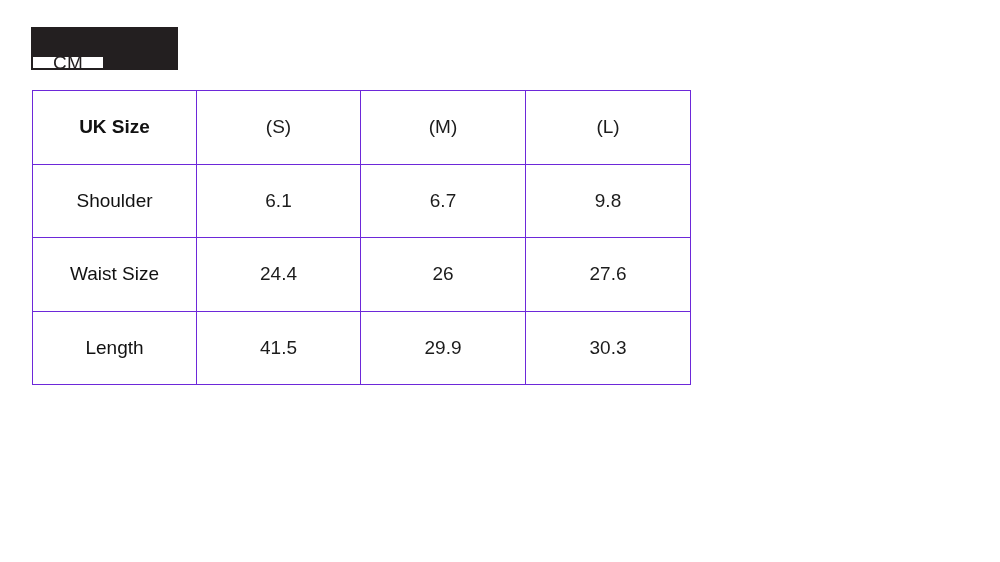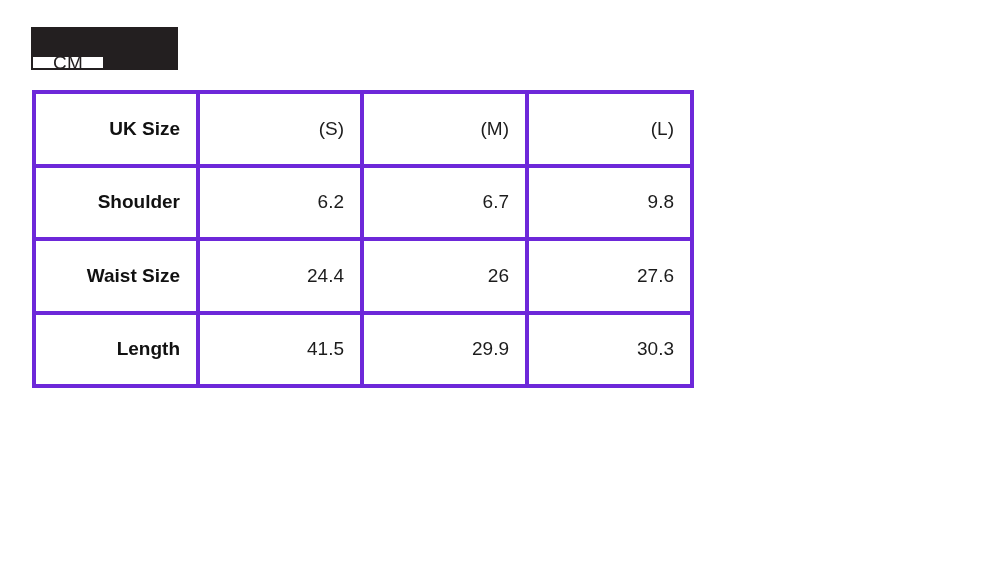--- a/index.html
+++ b/index.html
@@ -62,30 +62,30 @@
     position: absolute;
     left: 32px;
     top: 90px;
     width: 658px;
     border-collapse: collapse;
     table-layout: fixed;
   }
 
   .size-table td {
     height: 73.5px;
-    text-align: right;
+    text-align: center;
     vertical-align: middle;
-    border: 4px solid #6d28d9;
+    border: 1px solid #6d28d9;
     font-size: 19px;
     color: #1c1c1c;
-    padding: 16px;
+    padding: 0;
   }
 
   .size-table td.row-label {
-    font-weight: bold;
+    font-weight: normal;
     font-size: 19px;
     color: #111111;
   }
 
   .size-table thead td {
     font-weight: normal;
   }
 
   .size-table thead td.row-label {
     font-weight: bold;
@@ -116,21 +116,21 @@
       <tr>
         <td class="row-label">UK Size</td>
         <td>(S)</td>
         <td>(M)</td>
         <td>(L)</td>
       </tr>
     </thead>
     <tbody>
       <tr>
         <td class="row-label">Shoulder</td>
-        <td>6.2</td>
+        <td>6.1</td>
         <td>6.7</td>
         <td>9.8</td>
       </tr>
       <tr>
         <td class="row-label">Waist Size</td>
         <td>24.4</td>
         <td>26</td>
         <td>27.6</td>
       </tr>
       <tr>

